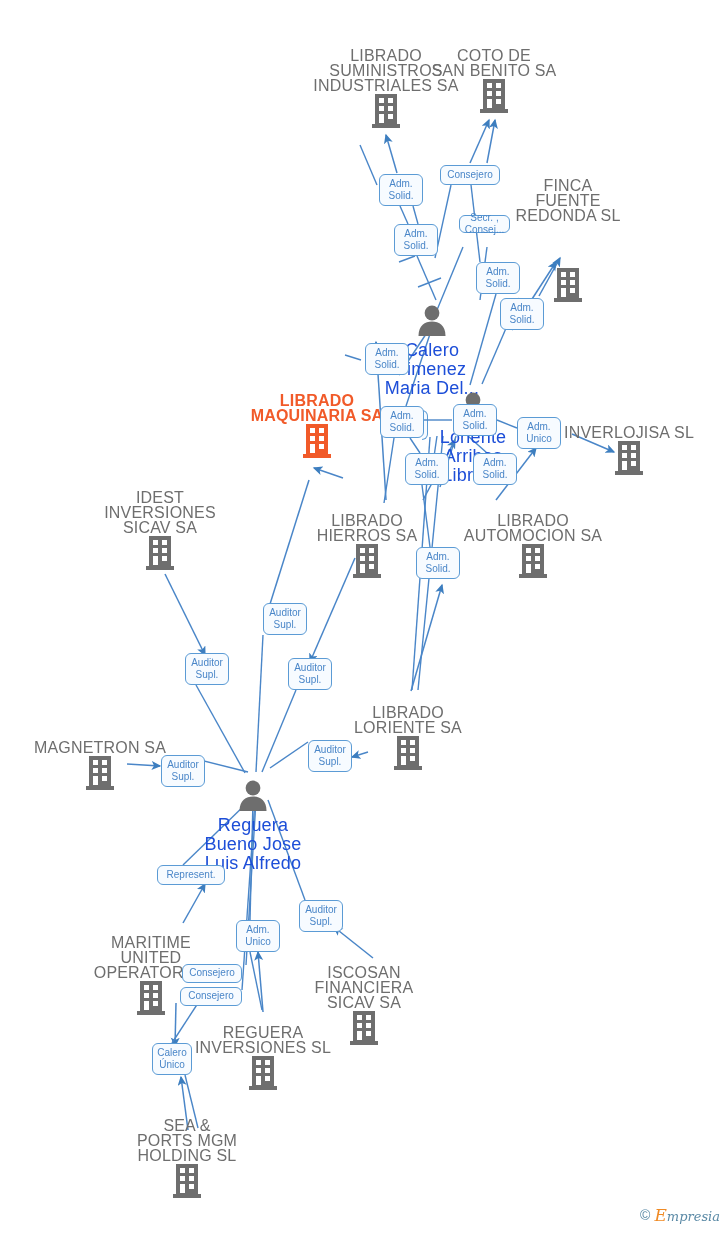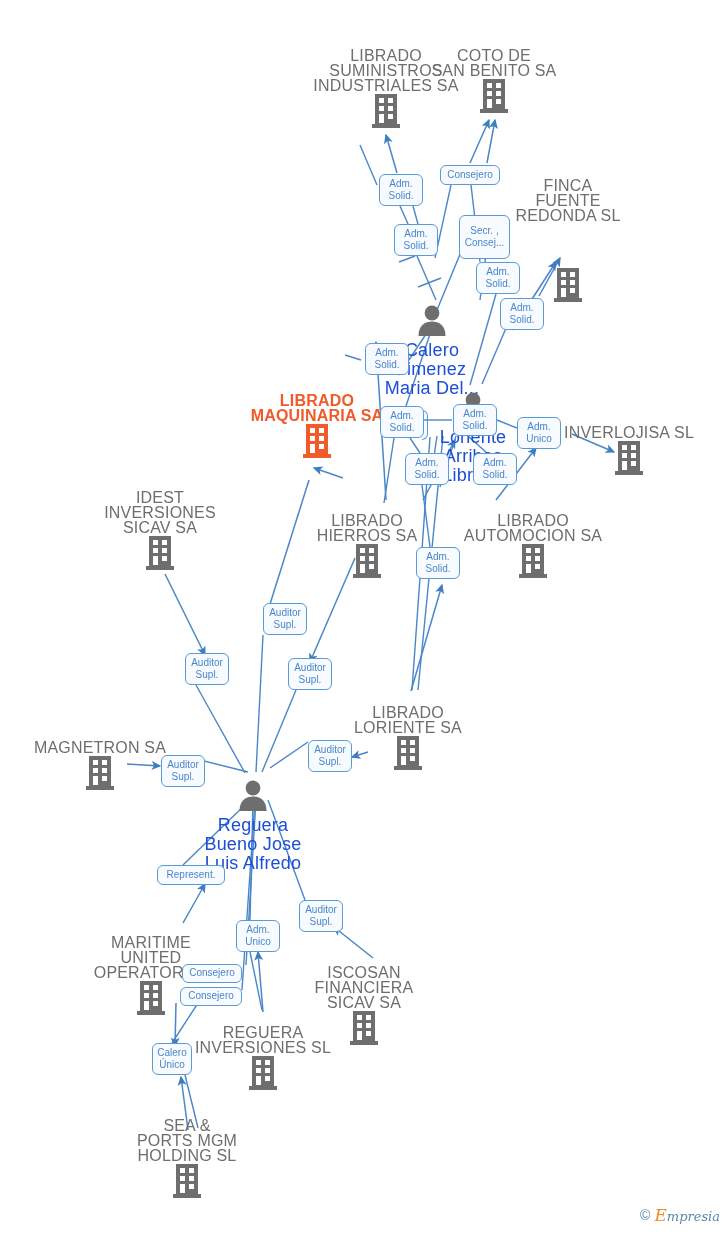--- a/index.html
+++ b/index.html
@@ -345,21 +345,21 @@
 Bueno Jose
 Luis Alfredo</div>
       </div>
     </div>
   <div id="labels">
       <div class="rl" style="left: 379px; top: 174px; width: 44px; height: 32px;">Adm.
 Solid.</div>
       <div class="rl" style="left: 440px; top: 165px; width: 60px; height: 20px;">Consejero</div>
       <div class="rl" style="left: 394px; top: 224px; width: 44px; height: 32px;">Adm.
 Solid.</div>
-      <div class="rl" style="left: 459px; top: 215px; width: 51px; height: 44px;">Secr. ,
+      <div class="rl" style="left: 459px; top: 215px; width: 51px; height: 18px;">Secr. ,
 Consej...</div>
       <div class="rl" style="left: 476px; top: 262px; width: 44px; height: 32px;">Adm.
 Solid.</div>
       <div class="rl" style="left: 500px; top: 298px; width: 44px; height: 32px;">Adm.
 Solid.</div>
       <div class="rl" style="left: 365px; top: 343px; width: 44px; height: 32px;">Adm.
 Solid.</div>
       <div class="rl stack" style="left: 380px; top: 406px; width: 44px; height: 32px;">Adm.
 Solid.</div>
       <div class="rl" style="left: 453px; top: 404px; width: 44px; height: 32px;">Adm.

